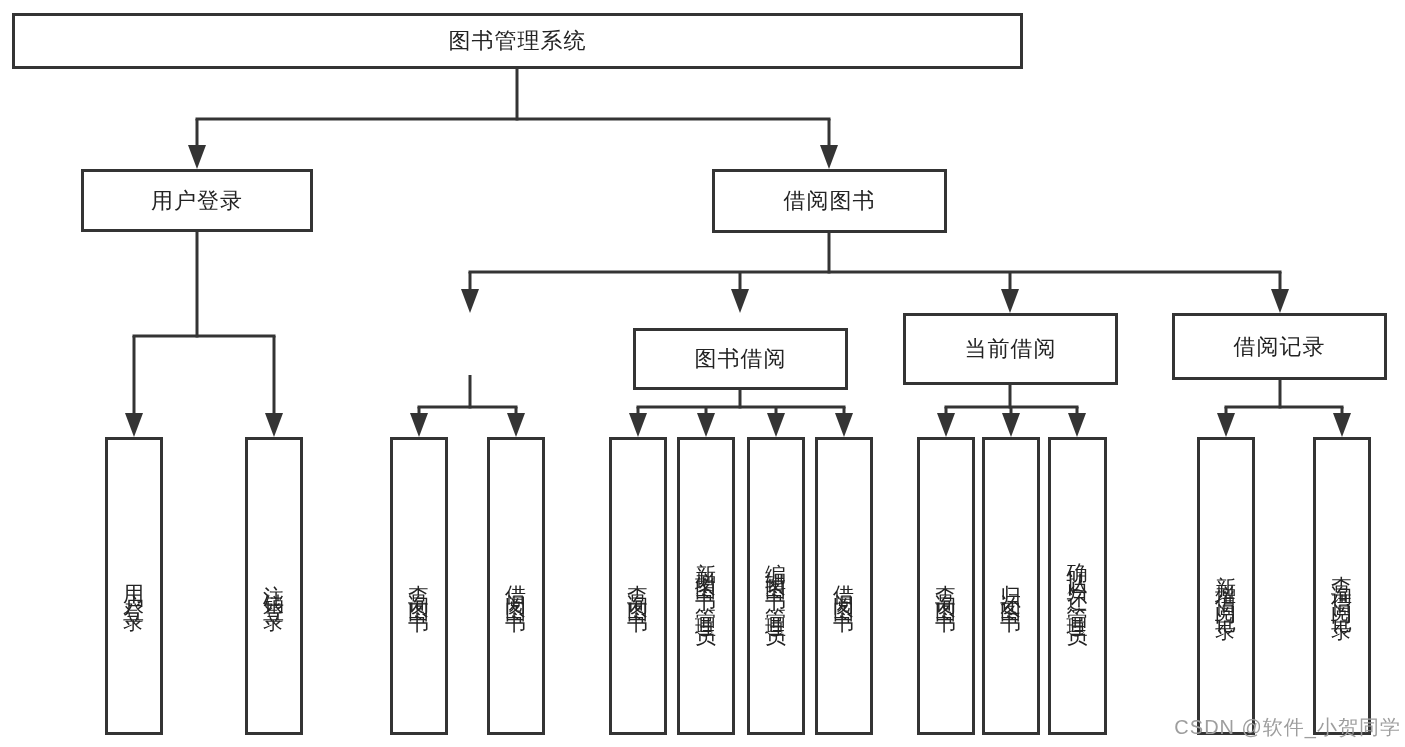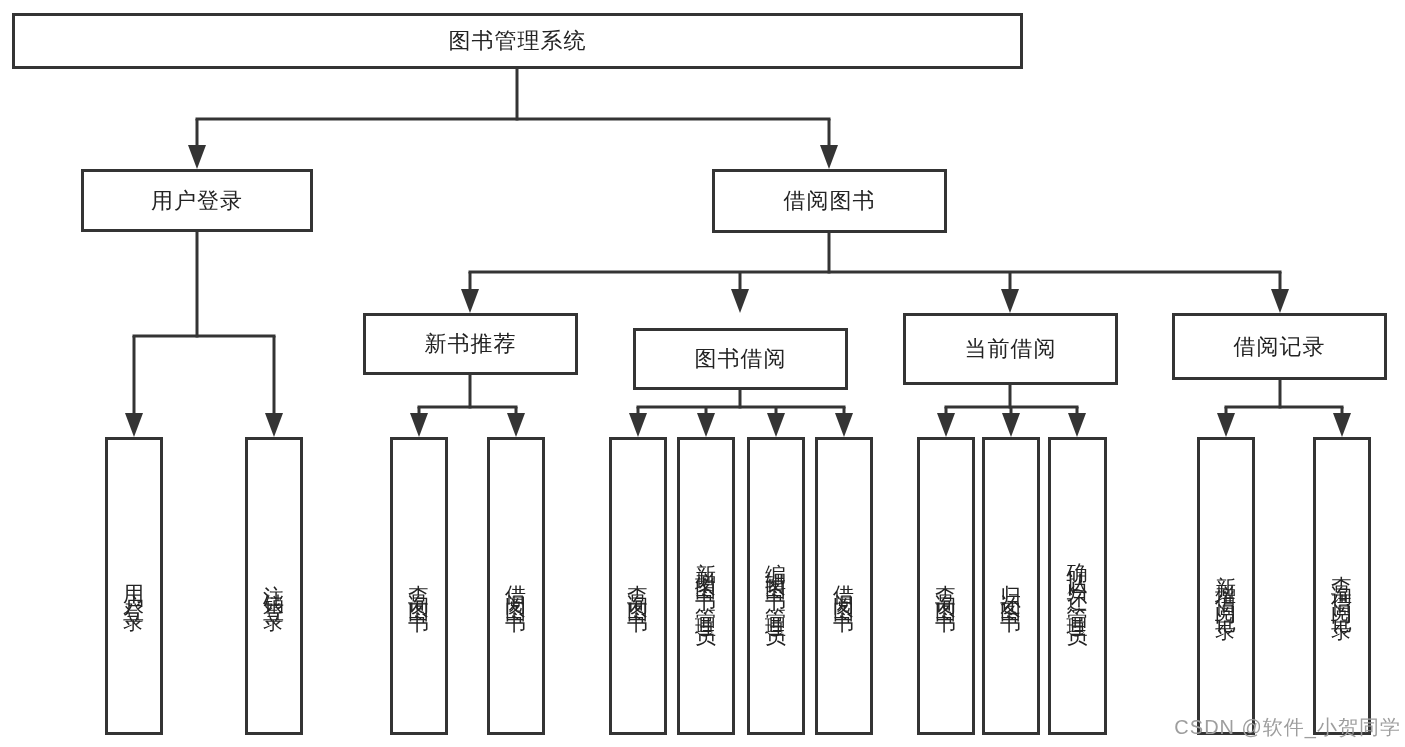--- a/index.html
+++ b/index.html
@@ -117,21 +117,20 @@
       <polygon points="1226,437 1217,413 1235,413"></polygon>
       <polygon points="1342,437 1333,413 1351,413"></polygon>
     </g>
   </svg>
 
   <div class="node" style="left:12px;top:13px;width:1011px;height:56px">图书管理系统</div>
 
   <div class="node" style="left:81px;top:169px;width:232px;height:63px">用户登录</div>
   <div class="node" style="left:712px;top:169px;width:235px;height:64px">借阅图书</div>
 
-  <div class="node" style="left:363px;top:313px;width:215px;height:62px">新书推荐</div>
   <div class="node" style="left:633px;top:328px;width:215px;height:62px">图书借阅</div>
   <div class="node" style="left:903px;top:313px;width:215px;height:72px">当前借阅</div>
   <div class="node" style="left:1172px;top:313px;width:215px;height:67px">借阅记录</div>
 
   <div class="node v" style="left:105px;top:437px;width:58px;height:298px">用户登录</div>
   <div class="node v" style="left:245px;top:437px;width:58px;height:298px">注销登录</div>
 
   <div class="node v" style="left:390px;top:437px;width:58px;height:298px">查询图书</div>
   <div class="node v" style="left:487px;top:437px;width:58px;height:298px">借阅图书</div>
 

